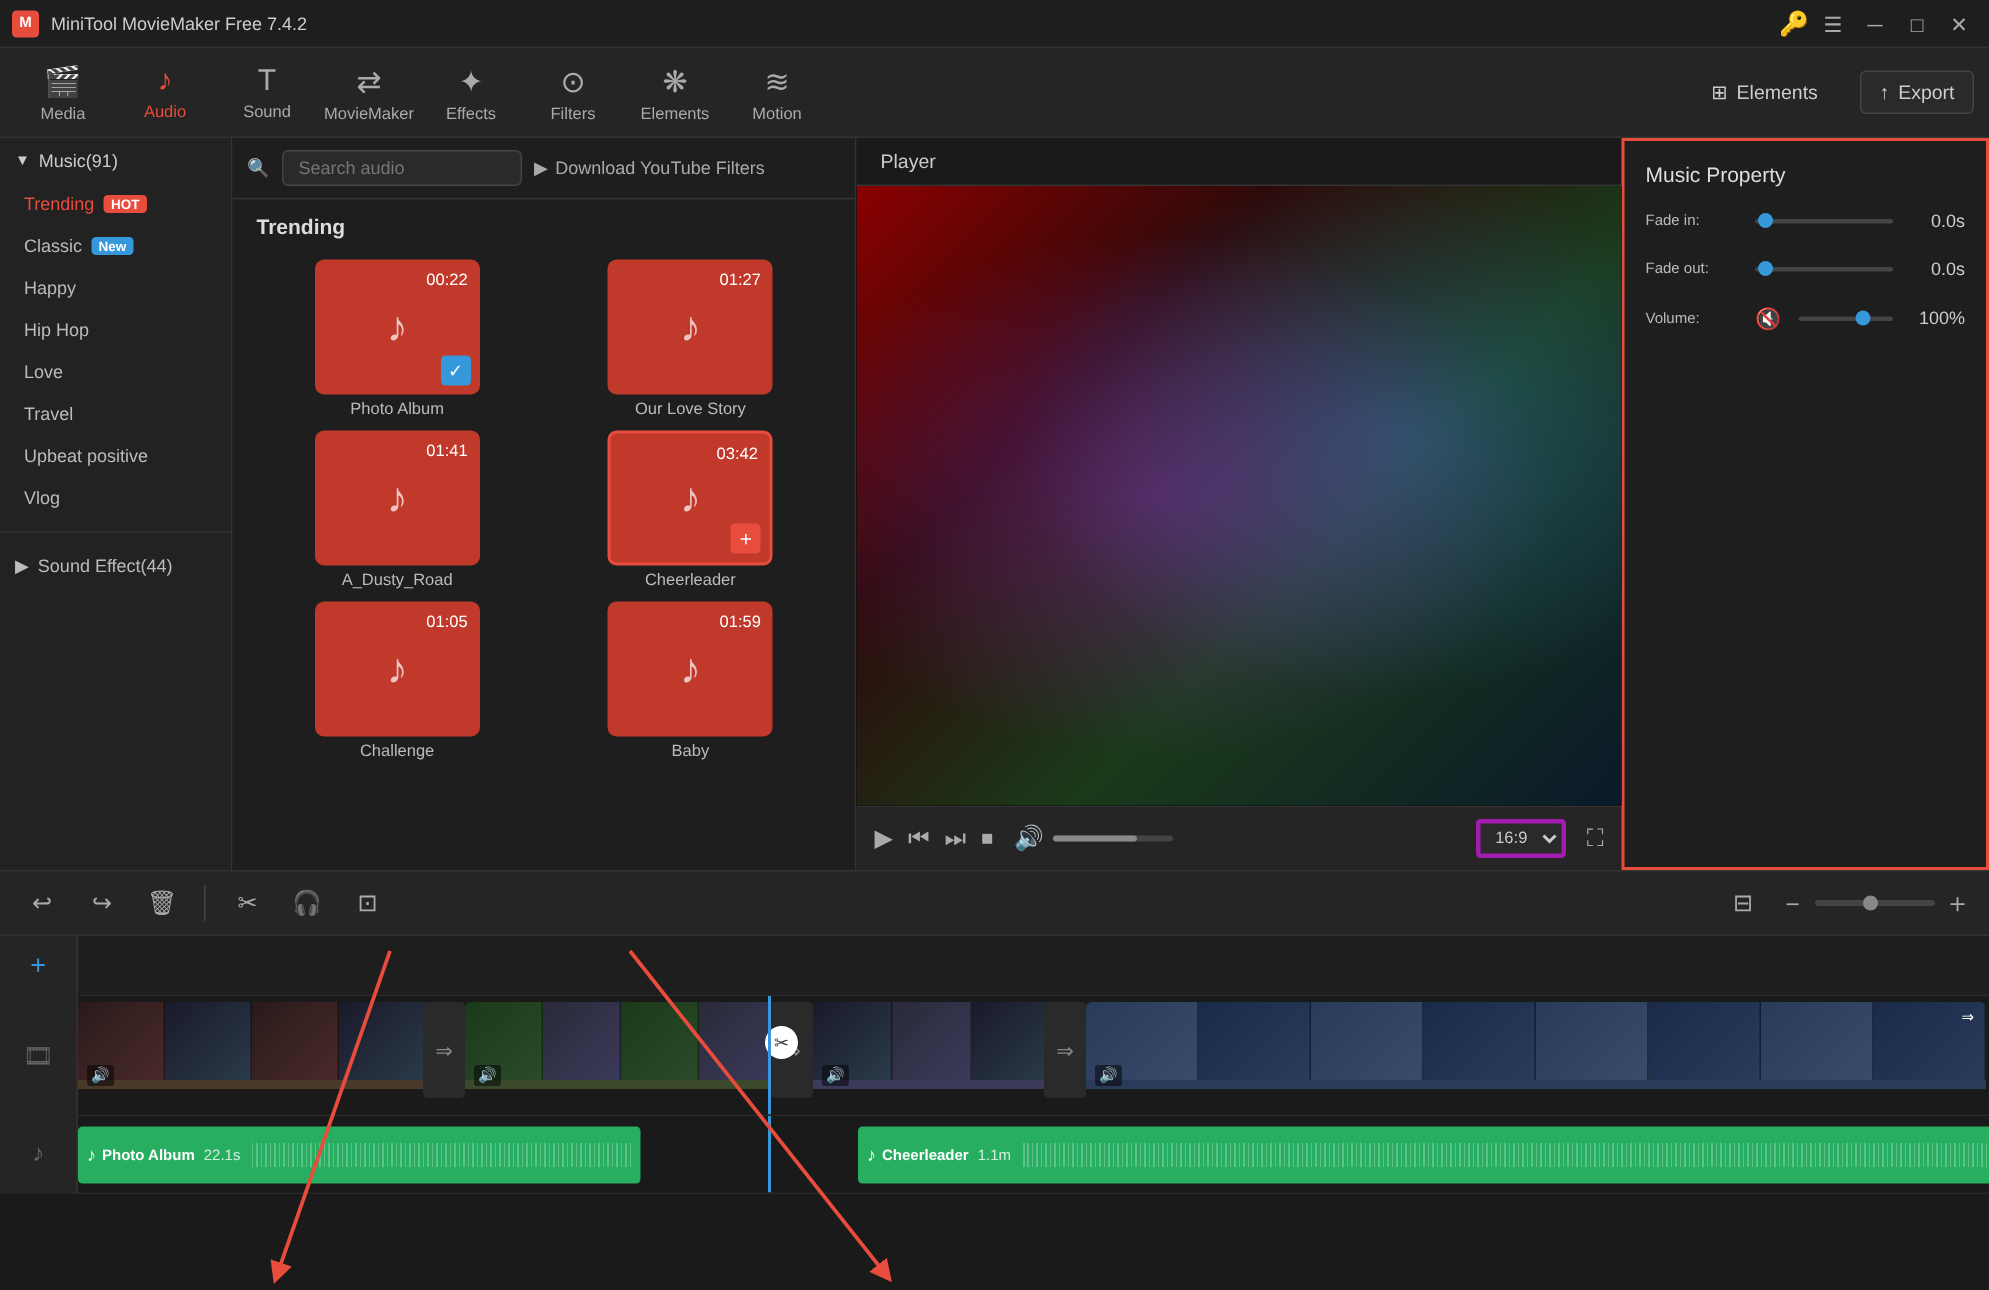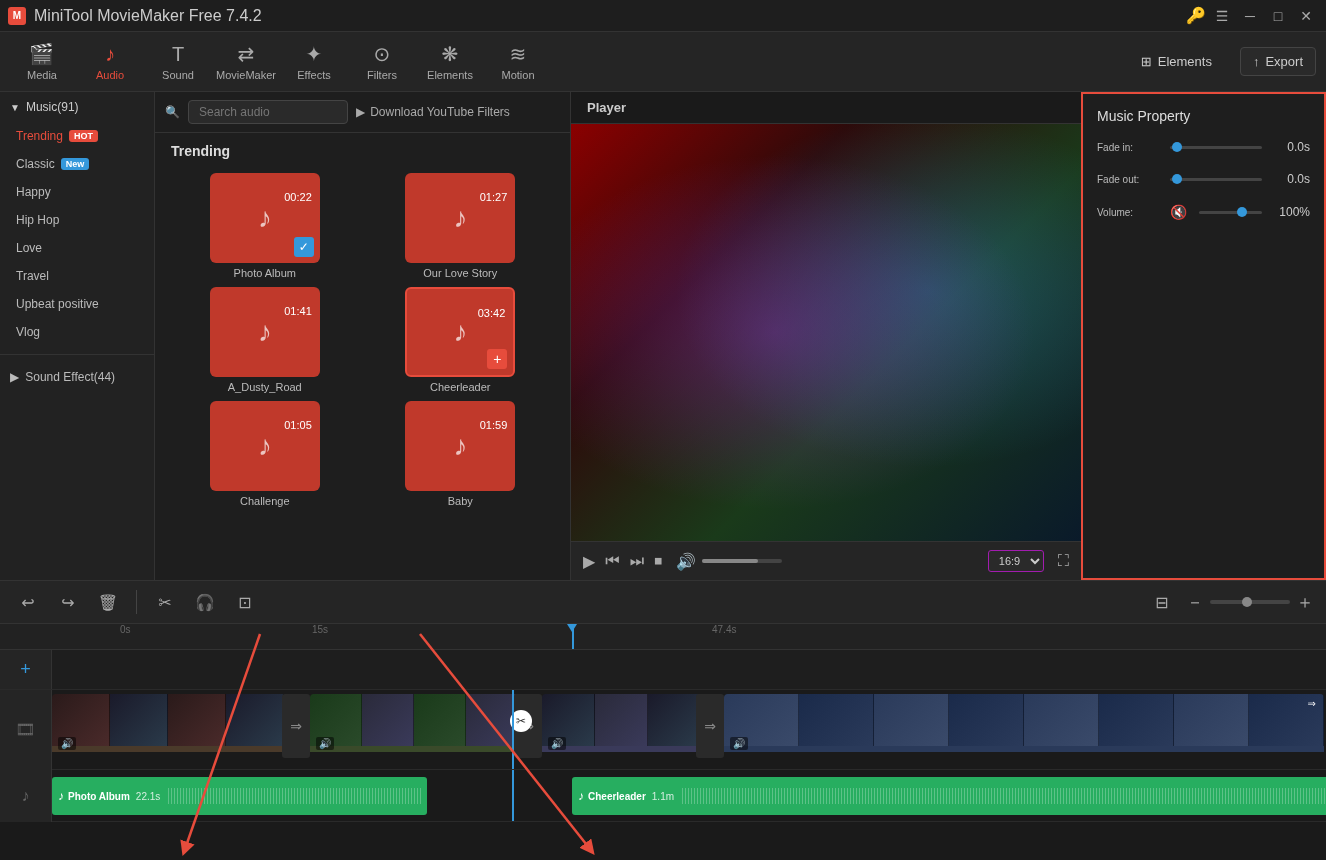--- a/index.html
+++ b/index.html
@@ -10,21 +10,21 @@
       background: #1e1e1e;
       height: 32px;
       display: flex;
       align-items: center;
       padding: 0 8px;
       border-bottom: 1px solid #333;
       justify-content: space-between;
     }
     #titlebar .left { display: flex; align-items: center; gap: 8px; }
     #titlebar .logo { width: 18px; height: 18px; background: #e74c3c; border-radius: 3px; display: flex; align-items: center; justify-content: center; color: white; font-size: 10px; font-weight: bold; }
-    #titlebar .app-title { color: #ccc; font-size: 16px; }
+    #titlebar .app-title { color: #ccc; font-size: 12px; }
     #titlebar .right { display: flex; align-items: center; gap: 4px; }
     #titlebar .win-btn { width: 24px; height: 24px; display: flex; align-items: center; justify-content: center; cursor: pointer; color: #aaa; font-size: 14px; border-radius: 3px; }
     #titlebar .key-icon { color: #f39c12; font-size: 16px; }
 
     
     #toolbar {
       background: #252525;
       height: 60px;
       display: flex;
       align-items: center;
@@ -176,21 +176,21 @@
       background: #c0392b;
       border-radius: 6px;
       display: flex;
       align-items: center;
       justify-content: center;
       position: relative;
     }
     .audio-thumb .music-note { font-size: 28px; color: white; opacity: 0.7; }
     .audio-thumb .duration {
       position: absolute;
-      top: 18px;
+      top: 8px;
       right: 8px;
       font-size: 11px;
       color: white;
     }
     .audio-thumb .check-badge {
       position: absolute;
       bottom: 6px;
       right: 6px;
       width: 20px; height: 20px;
       background: #3498db;
@@ -215,21 +215,20 @@
       width: 510px;
       background: #1a1a1a;
       display: flex;
       flex-direction: column;
     }
     #player-panel .player-header {
       padding: 8px 16px;
       font-size: 13px;
       color: #ccc;
       border-bottom: 1px solid #333;
-      font-weight: bold;
     }
     #player-panel .video-area {
       flex: 1;
       background: #000;
       display: flex;
       align-items: center;
       justify-content: center;
       position: relative;
       overflow: hidden;
     }
@@ -288,21 +287,21 @@
       align-items: center;
       gap: 10px;
     }
     .ctrl-btn { cursor: pointer; color: #aaa; font-size: 16px; }
     .volume-container { display: flex; align-items: center; gap: 6px; margin-left: 4px; }
     .volume-bar { width: 80px; height: 4px; background: #444; border-radius: 2px; position: relative; }
     .volume-fill { width: 70%; height: 100%; background: #888; border-radius: 2px; }
     .aspect-select {
       margin-left: auto;
       background: #2a2a2a;
-      border: 1px solid #a21caf;
+      border: 3px solid #a21caf;
       color: #ccc;
       padding: 3px 6px;
       border-radius: 3px;
       font-size: 11px;
     }
     .fullscreen-btn { cursor: pointer; color: #aaa; font-size: 16px; margin-left: 4px; }
 
     
     #property-panel {
       width: 245px;
@@ -692,32 +691,20 @@
       <div class="zoom-slider">
         <div class="zoom-slider-thumb"></div>
       </div>
       <span class="zoom-btn">＋</span>
     </div>
   </div>
 </div>
 
 <div id="timeline" style="position:relative;">
 
-  <div id="timeline-ruler">
-    <div style="width:52px; min-width:52px; background:#222; height:100%;"></div>
-    <div style="position:relative; flex:1; height:26px; overflow:hidden;">
-      <span class="ruler-mark" style="left:8px;">0s</span>
-      <span class="ruler-mark" style="left:200px;">15s</span>
-      <span class="ruler-mark" style="left:600px;">47.4s</span>
-
-      <div class="playhead-line" style="left:460px;">
-        <div class="playhead-triangle"></div>
-      </div>
-    </div>
-  </div>
 
   <div id="timeline-content">
 
     <div class="timeline-track" style="height:40px;">
       <div class="track-label">
         <span style="cursor:pointer; color:#3498db; font-size:18px;">+</span>
       </div>
       <div class="track-content" style="background:#1e1e1e;"></div>
     </div>
 

